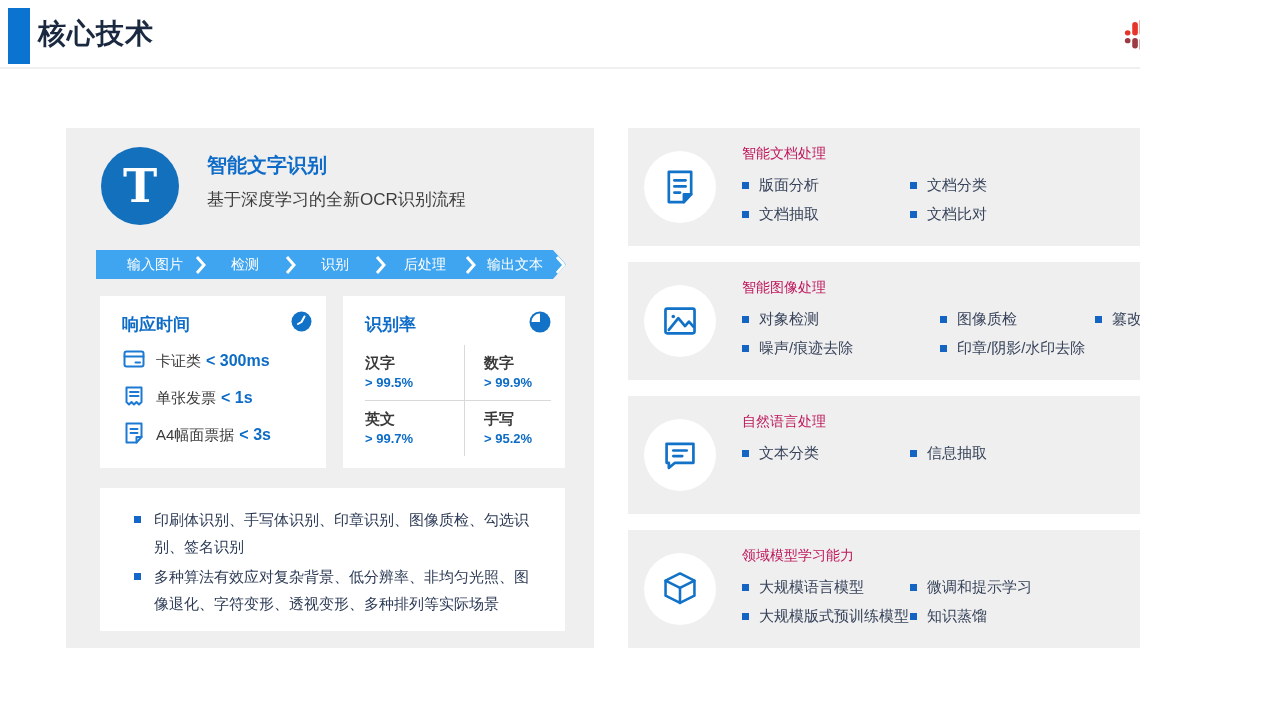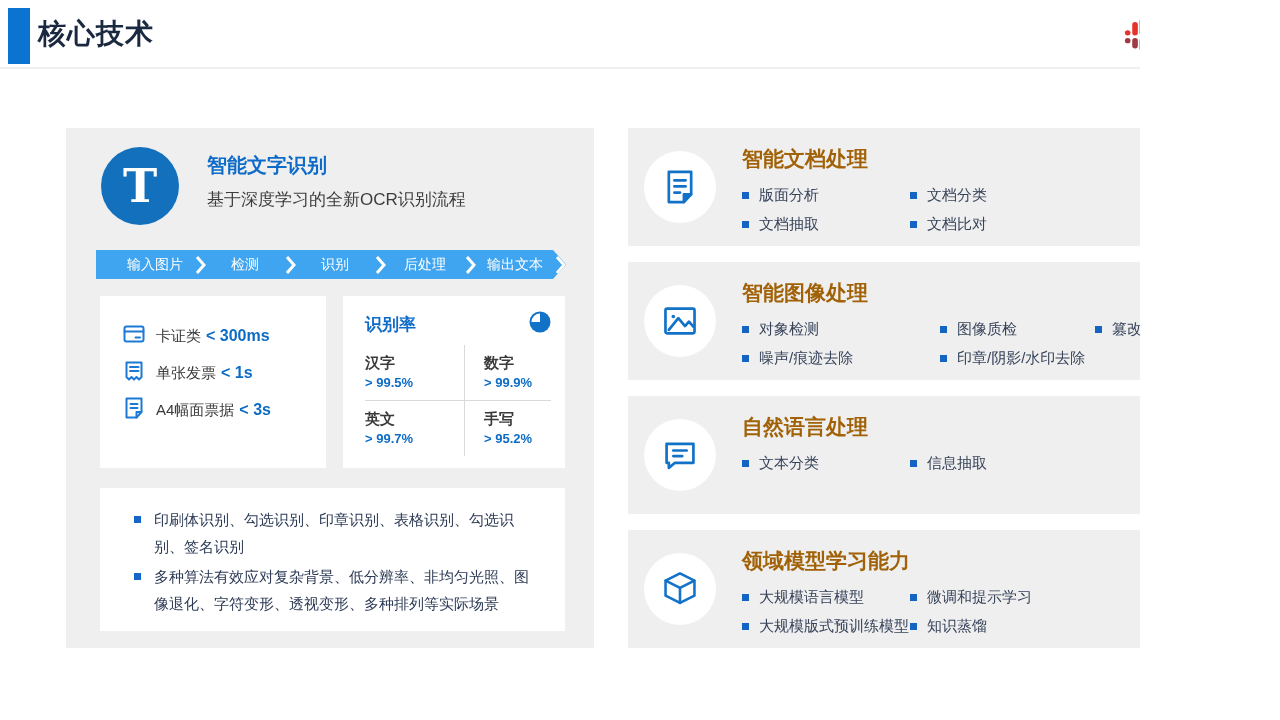--- a/index.html
+++ b/index.html
@@ -50,21 +50,21 @@
   .box-caps { position:absolute; left:34px; top:360px; width:465px; height:143px; background:#fff; padding:18px 26px 0 34px; }
   .box-caps ul { list-style:none; }
   .box-caps li { position:relative; font-size:15px; line-height:27px; color:#2c3a55; padding-left:20px; margin-bottom:3px; }
   .box-caps li::before { content:""; position:absolute; left:0; top:10px; width:7px; height:7px; background:#1467c8; }
 
   
   .feature-panel { position:absolute; left:628px; width:584px; height:118px; background:#efefef; }
   .fp-1 { top:128px; } .fp-2 { top:262px;padding-left:30px; } .fp-3 { top:396px; } .fp-4 { top:530px; }
   .fp-circle { position:absolute; left:16px; top:23px; width:72px; height:72px; border-radius:50%; background:#fff; display:flex; align-items:center; justify-content:center; }
   .fp-content { position:absolute; left:114px; top:17px; right:10px; }
-  .fp-title { font-size:21px; font-weight:bold; color:#a16207; margin-bottom:13px; }
+  .fp-title { font-size:14px; font-weight:normal; color:#be185d; margin-bottom:13px; }
   .fp-cols { display:flex; }
   .fp-col { display:flex; flex-direction:column; gap:10px; }
   .w168 { width:168px; } .w198 { width:198px; } .w155 { width:155px; }
   .fp-item { display:flex; align-items:center; height:19px; }
   .fp-bullet { width:7px; height:7px; background:#1464c4; margin-right:10px; flex:0 0 auto; }
   .fp-item span.txt { font-size:15px; color:#37435a; white-space:nowrap; }
 </style>
 </head>
 <body>
 
@@ -134,20 +134,29 @@
         </div>
       <div class="flow-step">输出文本</div>
       <div class="flow-sep">
           <svg width="11" height="20" viewBox="0 0 11 20">
             <polyline points="2,2 9,10 2,18" fill="none" stroke="#fff" stroke-width="3"></polyline>
           </svg>
         </div>
     </div>
 
     <div class="metric-box box-response">
+      <div class="box-head">
+        <div class="box-title">响应时间</div>
+        <span>
+          <svg width="21" height="21" viewBox="0 0 21 21">
+              <circle cx="10.5" cy="10.5" r="10" fill="#1272c8"></circle>
+              <polyline points="13.5,5.5 10.5,11 7,13" fill="none" stroke="#fff" stroke-width="2" stroke-linecap="round" stroke-linejoin="round"></polyline>
+            </svg>
+        </span>
+      </div>
       <div class="rt-row">
         <span>
           <svg width="24" height="24" viewBox="0 0 24 24" fill="none" stroke="#1c7ad4" stroke-width="2" stroke-linecap="round" stroke-linejoin="round">
               <rect x="2.5" y="4.5" width="19" height="15" rx="2"></rect>
               <line x1="2.5" y1="9.5" x2="21.5" y2="9.5"></line>
               <line x1="13.5" y1="15.5" x2="18" y2="15.5"></line>
             </svg>
         </span>
         <span class="rt-label">卡证类</span>
         <span class="rt-value">&lt; 300ms</span>
@@ -202,21 +211,21 @@
         </div>
         <div class="rate-cell c1">
           <div class="rate-label">手写</div>
           <div class="rate-value">&gt; 95.2%</div>
         </div>
       </div>
     </div>
 
     <div class="box-caps">
       <ul>
-        <li>印刷体识别、勾选识别、印章识别、表格识别、勾选识别、签名识别</li>
+        <li>印刷体识别、手写体识别、印章识别、图像质检、勾选识别、签名识别</li>
         <li>多种算法有效应对复杂背景、低分辨率、非均匀光照、图像退化、字符变形、透视变形、多种排列等实际场景</li>
       </ul>
     </div>
   </div>
 
   <div class="feature-panel fp-1">
     <div class="fp-circle">
       <svg width="38" height="38" viewBox="0 0 34 34" fill="none" stroke="#1272c8" stroke-width="2.4" stroke-linecap="round" stroke-linejoin="round">
           <path d="M7,3.5 h20 v20 l-6.5,7 H7 z"></path>
           <line x1="12" y1="11" x2="22" y2="11"></line>

